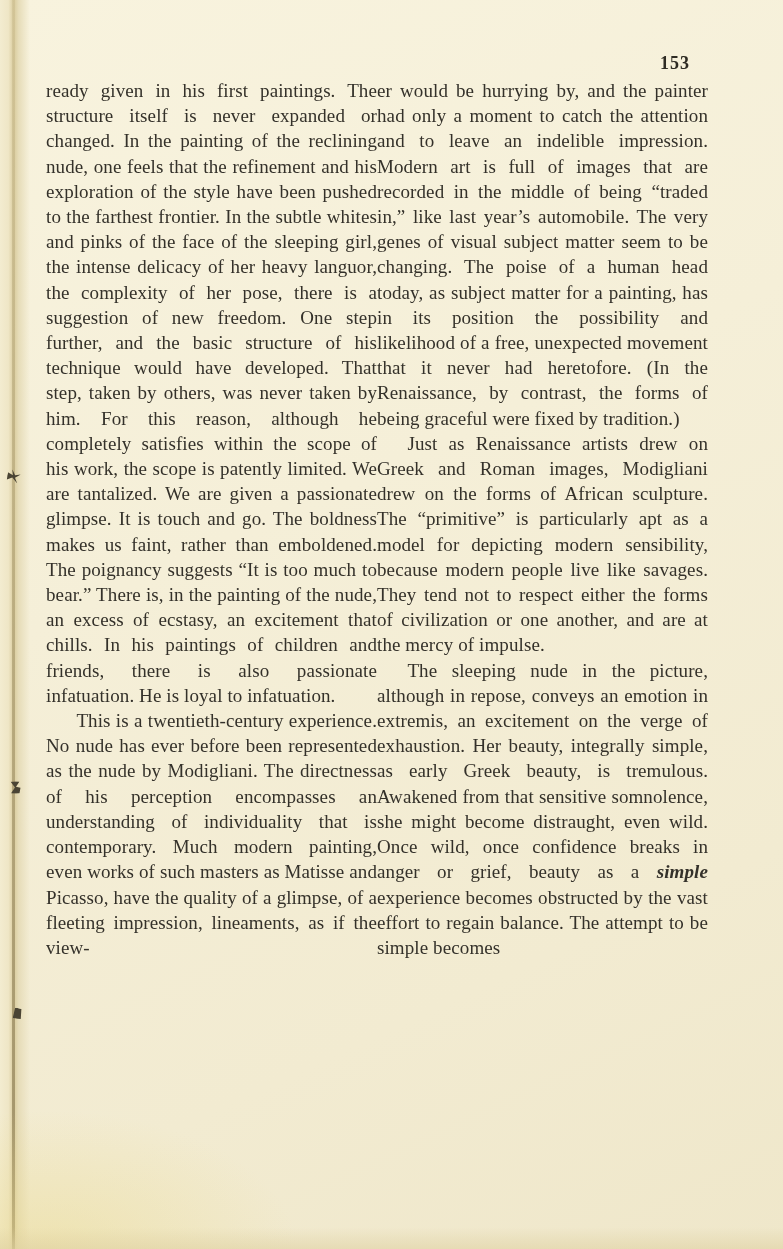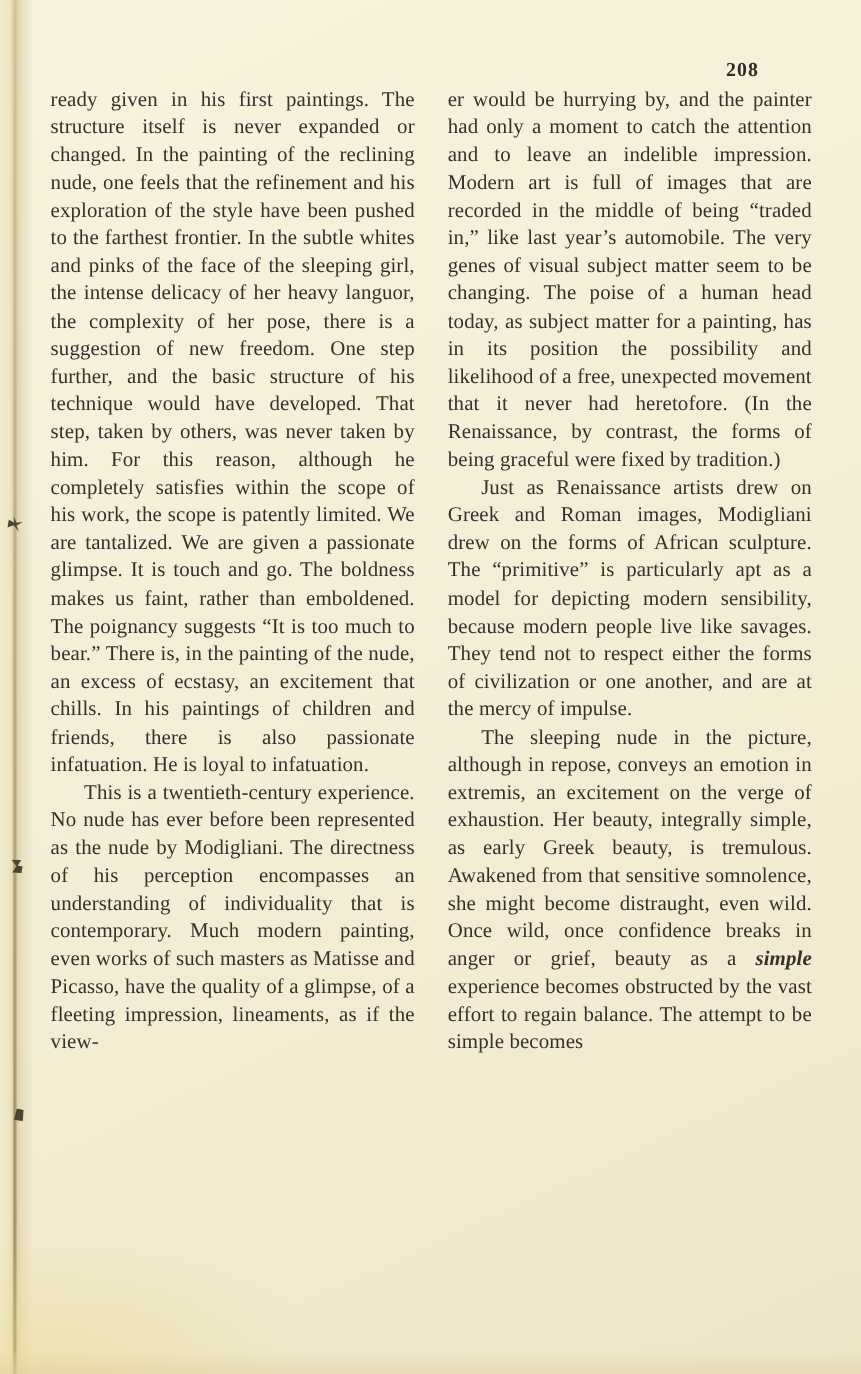--- a/index.html
+++ b/index.html
@@ -69,21 +69,20 @@
     letter-spacing: 1px;
     color: #2e2b23;
   }
 
   .text-block {
     position: absolute;
     left: 46px;
     top: 78px;
     width: 692px;
     display: flex;
-    gap: 30px;
   }
   .col {
     width: 331px;
     color: #34312a;
     font-size: 19px;
     line-height: 25.2px;
     text-align: justify;
     text-justify: inter-word;
     letter-spacing: 0.1px;
   }
@@ -103,21 +102,21 @@
 <body>
 
 <div class="edge-left"></div>
 <div class="edge-left-line"></div>
 <div class="corner-glow"></div>
 <div class="edge-bottom"></div>
 <div class="ink-mark m1"></div>
 <div class="ink-mark m2"></div>
 <div class="ink-mark m3"></div>
 
-<div class="page-number">208</div>
+<div class="page-number">153</div>
 
 <div class="text-block">
   <div class="col" id="col-left">
       <p><span>ready given in his first paintings. The structure itself is never expanded or changed. In the painting of the reclining nude, one feels that the refinement and his exploration of the style have been pushed to the farthest frontier. In the subtle whites and pinks of the face of the sleeping girl, the intense delicacy of her heavy languor, the complexity of her pose, there is a suggestion of new freedom. One step further, and the basic structure of his technique would have developed. That step, taken by others, was never taken by him. For this reason, although he completely satisfies within the scope of his work, the scope is patently limited. We are tantalized. We are given a passionate glimpse. It is touch and go. The boldness makes us faint, rather than emboldened. The poignancy suggests “It is too much to bear.” There is, in the painting of the nude, an excess of ecstasy, an excitement that chills. In his paintings of children and friends, there is also passionate infatuation. He is loyal to infatuation.</span></p>
       <p class="indent"><span>This is a twentieth-century experience. No nude has ever before been represented as the nude by Modigliani. The directness of his perception encompasses an understanding of individuality that is contemporary. Much modern painting, even works of such masters as Matisse and Picasso, have the quality of a glimpse, of a fleeting impression, lineaments, as if the view-</span></p>
     </div>
   <div class="col" id="col-right">
       <p><span>er would be hurrying by, and the painter had only a moment to catch the attention and to leave an indelible impression. Modern art is full of images that are recorded in the middle of being “traded in,” like last year’s automobile. The very genes of visual subject matter seem to be changing. The poise of a human head today, as subject matter for a painting, has in its position the possibility and likelihood of a free, unexpected movement that it never had heretofore. (In the Renaissance, by contrast, the forms of being graceful were fixed by tradition.)</span></p>
       <p class="indent"><span>Just as Renaissance artists drew on Greek and Roman images, Modigliani drew on the forms of African sculpture. The “primitive” is particularly apt as a model for depicting modern sensibility, because modern people live like savages. They tend not to respect either the forms of civilization or one another, and are at the mercy of impulse.</span></p>
       <p class="indent"><span>The sleeping nude in the picture, although in repose, conveys an emotion in extremis, an excitement on the verge of exhaustion. Her beauty, integrally simple, as early Greek beauty, is tremulous. Awakened from that sensitive somnolence, she might become distraught, even wild. Once wild, once confidence breaks in anger or grief, beauty as a </span><span class="it">simple</span><span> experience becomes obstructed by the vast effort to regain balance. The attempt to be simple becomes</span></p>

